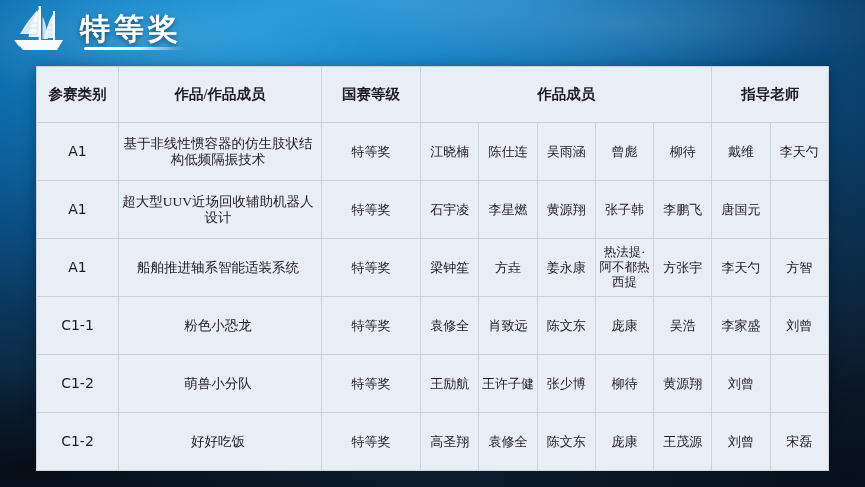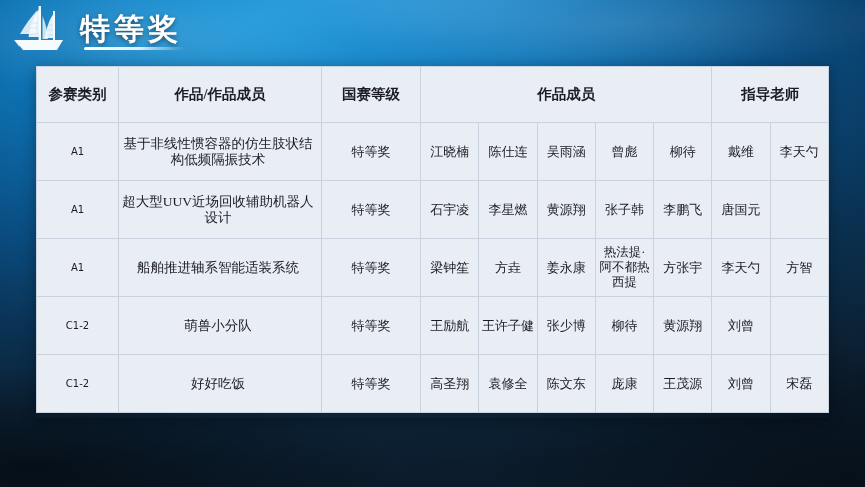--- a/index.html
+++ b/index.html
@@ -52,21 +52,21 @@
   table { border-collapse:collapse; width:793px; table-layout:fixed; background:#eaeef5; }
   th,td {
     border:1px solid #c9d3e0;
     text-align:center; vertical-align:middle;
     color:#1c1c24; background:#e9edf4;
     font-size:13px; line-height:1.18;
     padding:2px 2px;
   }
   thead th { height:56px; font-weight:bold; font-size:14.5px; background:#e9edf4; }
   tbody tr { height:58px; }
-  td.cat { font-family:"DejaVu Sans","Liberation Sans",sans-serif; font-size:10px; font-weight:normal; }
+  td.cat { font-family:"DejaVu Sans","Liberation Sans",sans-serif; font-size:14px; font-weight:normal; }
   td.name { font-size:13.5px; padding-right:6px; }
   td.mem, td.tea { font-size:13px; }
   td.mem-wrap { font-size:12.5px; line-height:1.22; }
 </style>
 </head>
 <body>
 
 <div id="bg"></div>
 
 <div id="header">
@@ -146,20 +146,32 @@
           <td class="lvl">特等奖</td>
           <td class="mem">梁钟笙</td>
           <td class="mem">方垚</td>
           <td class="mem">姜永康</td>
           <td class="mem mem-wrap">热法提·阿不都热西提</td>
           <td class="mem">方张宇</td>
           <td class="tea">李天勺</td>
           <td class="tea">方智</td>
         </tr>
         <tr>
+          <td class="cat">C1-1</td>
+          <td class="name">粉色小恐龙</td>
+          <td class="lvl">特等奖</td>
+          <td class="mem">袁修全</td>
+          <td class="mem">肖致远</td>
+          <td class="mem">陈文东</td>
+          <td class="mem">庞康</td>
+          <td class="mem">吴浩</td>
+          <td class="tea">李家盛</td>
+          <td class="tea">刘曾</td>
+        </tr>
+        <tr>
           <td class="cat">C1-2</td>
           <td class="name">萌兽小分队</td>
           <td class="lvl">特等奖</td>
           <td class="mem">王励航</td>
           <td class="mem">王许子健</td>
           <td class="mem">张少博</td>
           <td class="mem">柳待</td>
           <td class="mem">黄源翔</td>
           <td class="tea">刘曾</td>
           <td class="tea"></td>

